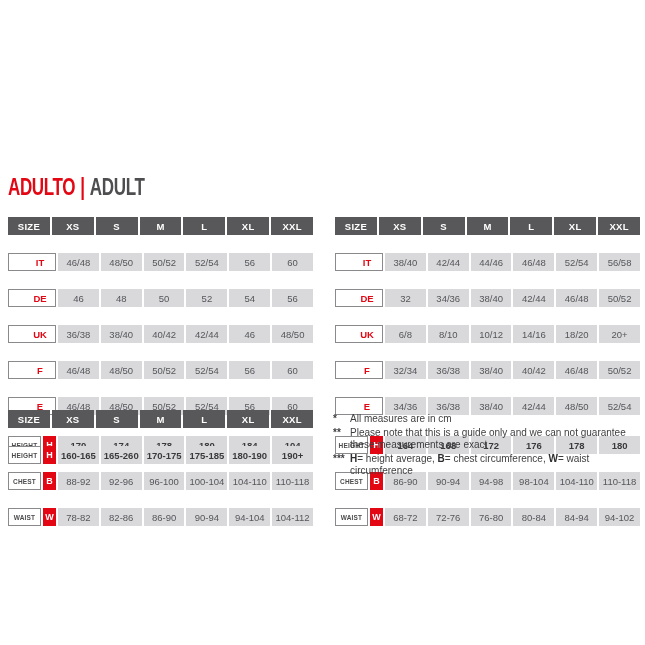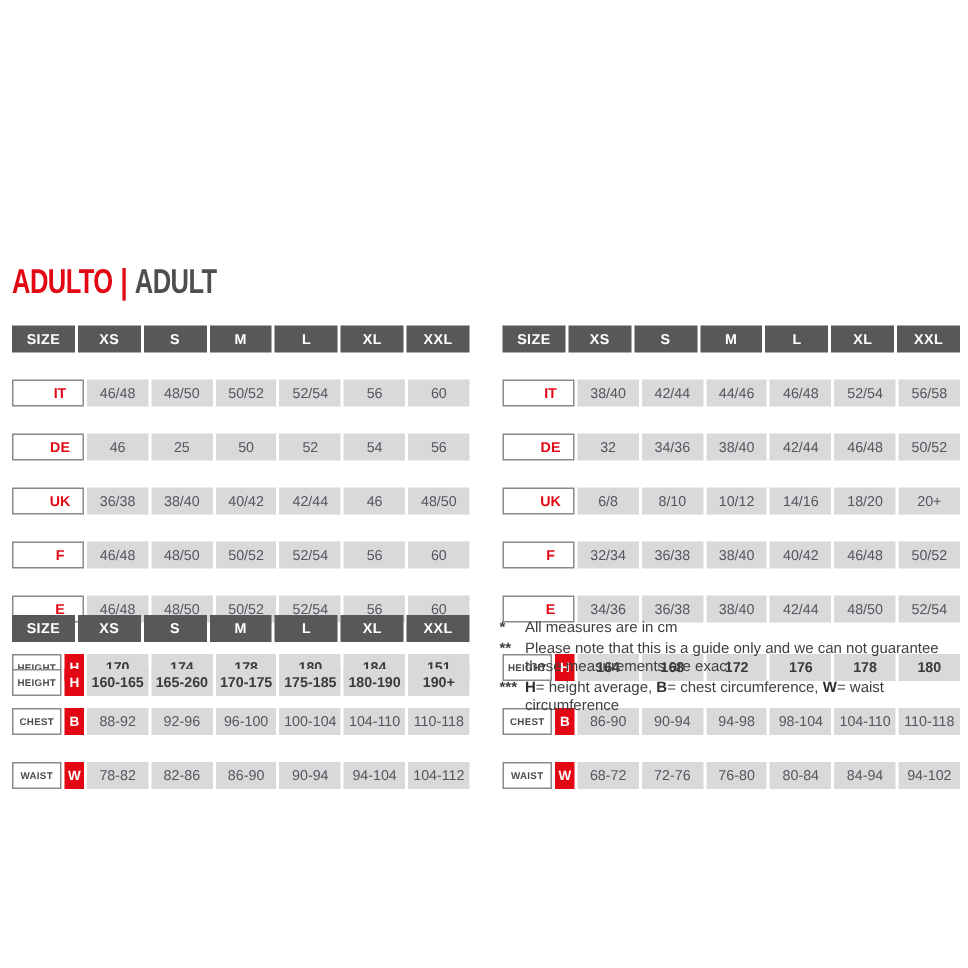--- a/index.html
+++ b/index.html
@@ -80,21 +80,21 @@
     <div class="c">46/48</div>
     <div class="c">48/50</div>
     <div class="c">50/52</div>
     <div class="c">52/54</div>
     <div class="c">56</div>
     <div class="c">60</div>
   </div>
   <div class="t-row">
     <div class="lab lcol">DE</div>
     <div class="c">46</div>
-    <div class="c">25</div>
+    <div class="c">48</div>
     <div class="c">50</div>
     <div class="c">52</div>
     <div class="c">54</div>
     <div class="c">56</div>
   </div>
   <div class="t-row">
     <div class="lab lcol">UK</div>
     <div class="c">36/38</div>
     <div class="c">38/40</div>
     <div class="c">40/42</div>
@@ -124,21 +124,21 @@
   <div class="t-row">
     <div class="mwrap">
       <div class="ml">HEIGHT</div>
       <div class="bdg">H</div>
     </div>
     <div class="c vb">170</div>
     <div class="c vb">174</div>
     <div class="c vb">178</div>
     <div class="c vb">180</div>
     <div class="c vb">184</div>
-    <div class="c vb">151</div>
+    <div class="c vb">104</div>
   </div>
   <div class="t-row">
     <div class="mwrap">
       <div class="ml">CHEST</div>
       <div class="bdg">B</div>
     </div>
     <div class="c">88-92</div>
     <div class="c">92-96</div>
     <div class="c">96-100</div>
     <div class="c">100-104</div>

